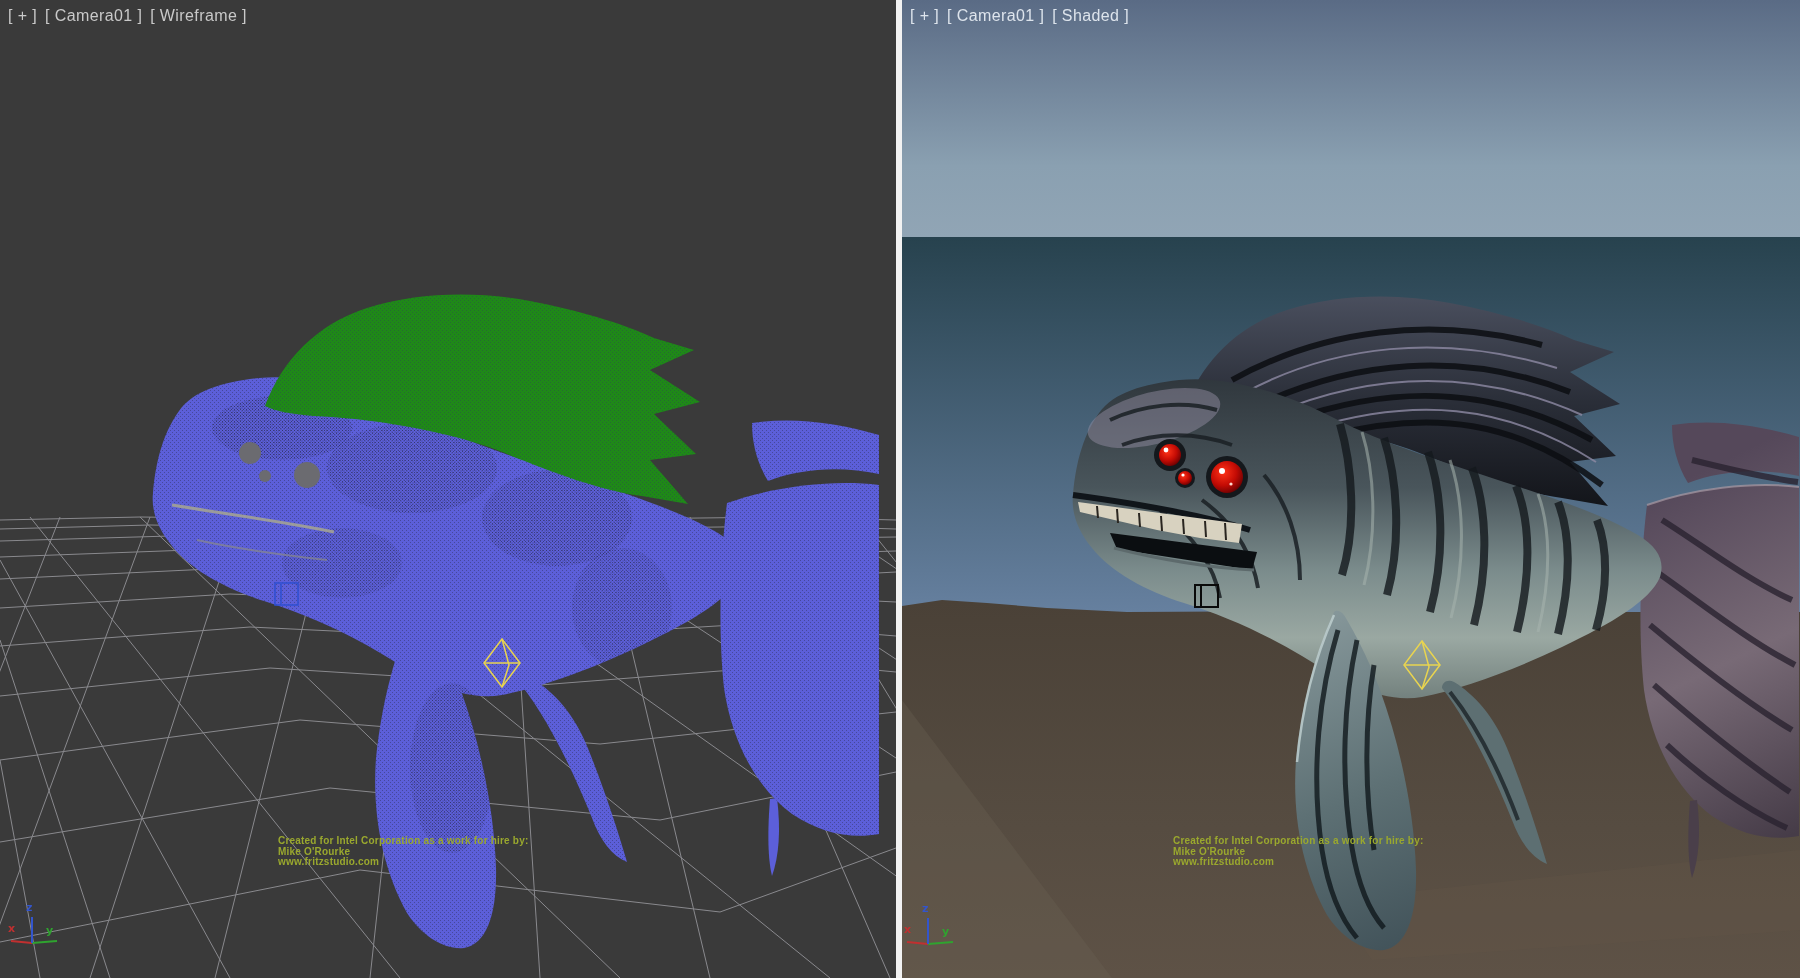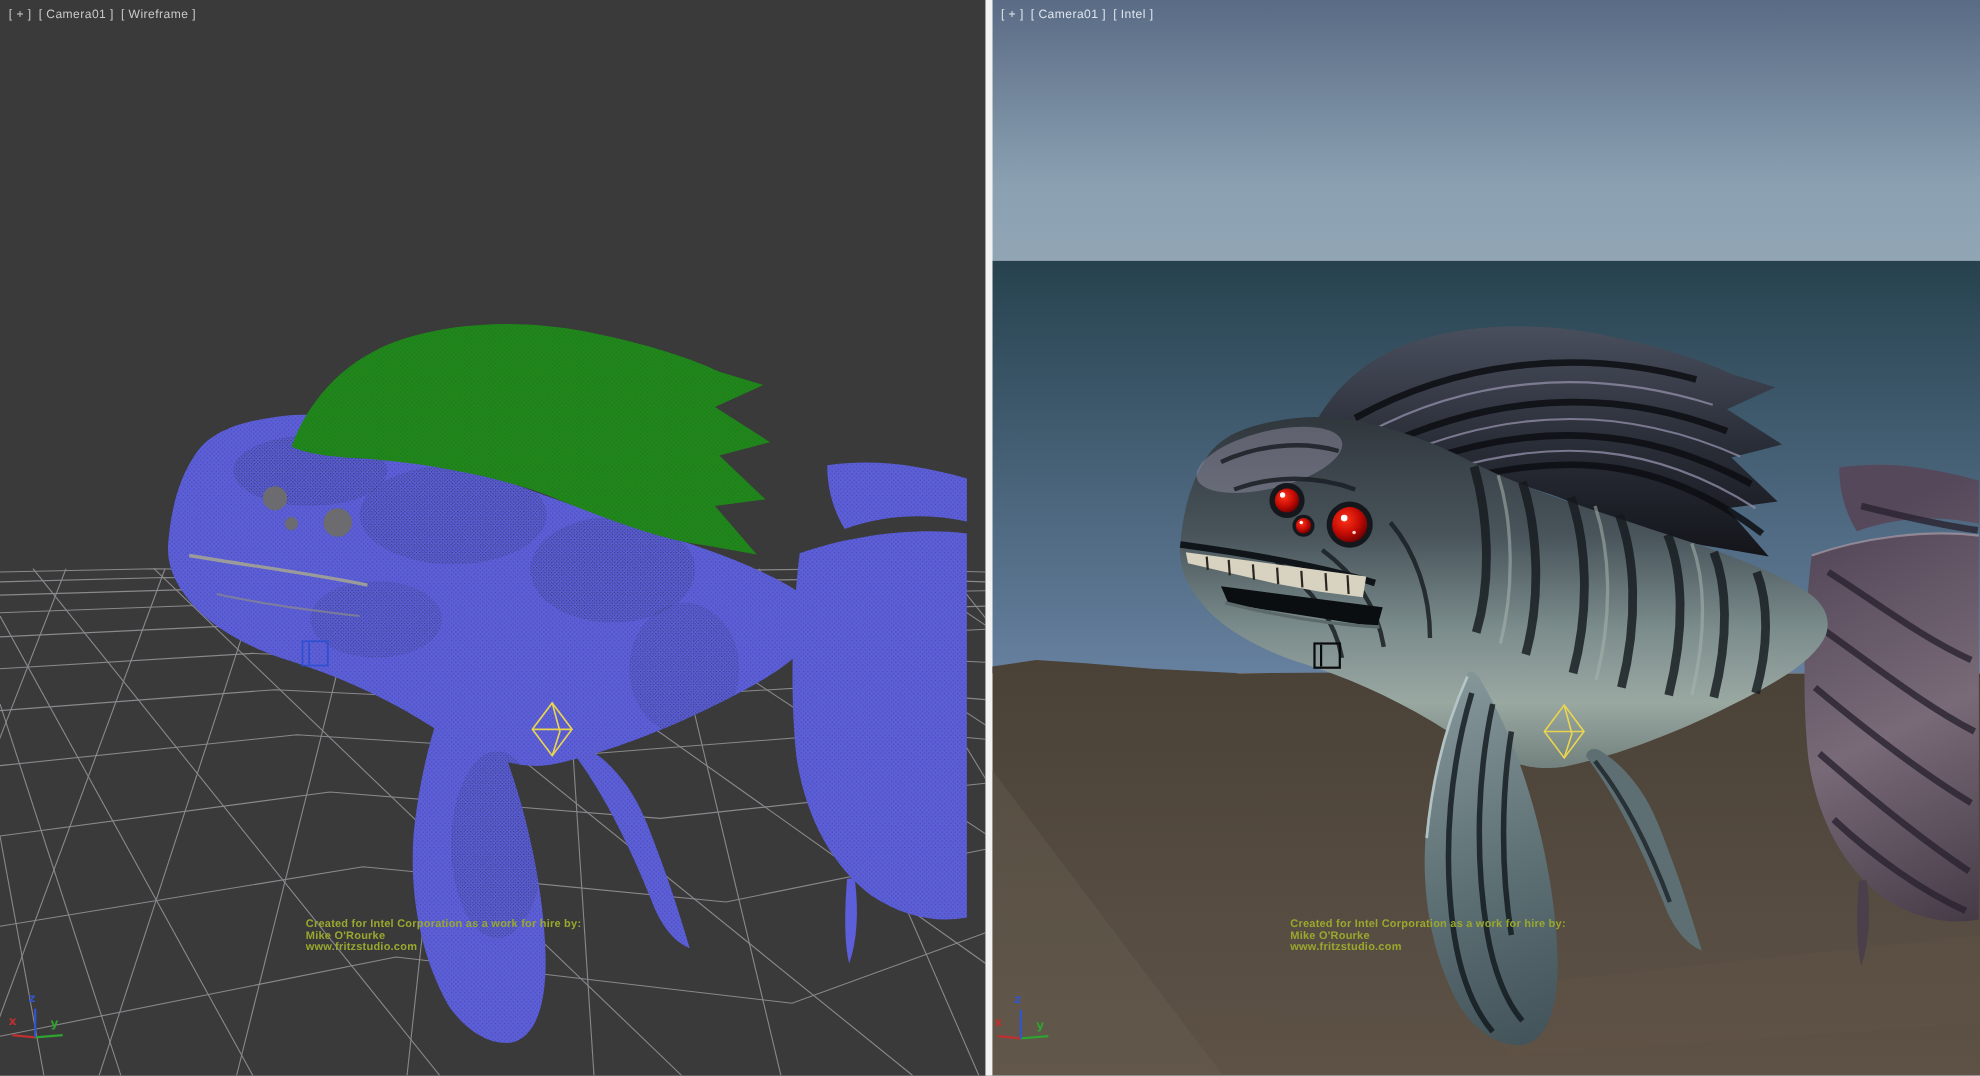--- a/index.html
+++ b/index.html
@@ -2,21 +2,21 @@
 <html><head>
 <meta charset="utf-8">
 <style>
   html,body{margin:0;padding:0;background:#222;}
   #stage{position:relative;width:1800px;height:978px;overflow:hidden;background:#fff;
          font-family:"Liberation Sans",sans-serif;}
   .viewport{position:absolute;top:0;height:978px;overflow:hidden;}
   #vp-left{left:0;width:896px;background:#3a3a3a;}
   #vp-right{left:902px;width:898px;}
   #divider{position:absolute;top:0;left:896px;width:6px;height:978px;background:#f2f2f2;}
-  .vp-label{position:absolute;top:7px;left:8px;font-size:11px;letter-spacing:.4px;
+  .vp-label{position:absolute;top:7px;left:8px;font-size:16px;letter-spacing:.4px;
             white-space:nowrap;user-select:none;}
   .vp-label span{margin-right:3px;cursor:pointer;}
   #vp-left .vp-label{color:#c9c9c9;}
   #vp-right .vp-label{color:#dde4ec;}
   .credit{position:absolute;font-size:10px;font-weight:bold;line-height:10.5px;
           color:#9aa82e;letter-spacing:.2px;white-space:nowrap;margin-top:36px;}
   #vp-left .credit{left:278px;top:800px;}
   #vp-right .credit{left:271px;top:800px;}
   .axis-labels span{position:absolute;font-size:11px;font-weight:bold;font-family:"DejaVu Sans",sans-serif;}
   svg{display:block;}
@@ -321,21 +321,21 @@
 
       <g stroke-width="2" fill="none">
         <line x1="26" y1="944" x2="5" y2="942" stroke="#c03030"></line>
         <line x1="26" y1="944" x2="51" y2="942" stroke="#2fa32f"></line>
         <line x1="26" y1="944" x2="26" y2="918" stroke="#3355cc"></line>
       </g>
     </svg>
     <div class="vp-label">
       <span>[ + ]</span>
       <span>[ Camera01 ]</span>
-      <span>[ Intel ]</span>
+      <span>[ Shaded ]</span>
     </div>
     <div class="credit">
       <div>Created for Intel Corporation as a work for hire by:</div>
       <div>Mike O'Rourke</div>
       <div>www.fritzstudio.com</div>
     </div>
     <div class="axis-labels">
       <span style="left:2px;top:923px;color:#c03030">x</span>
       <span style="left:40px;top:925px;color:#2fa32f">y</span>
       <span style="left:20px;top:902px;color:#3355cc">z</span>

